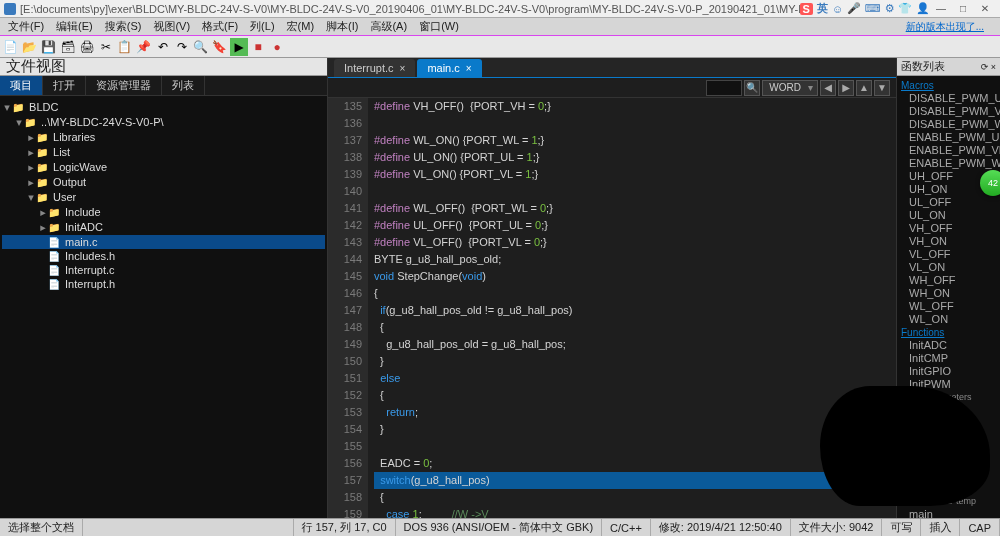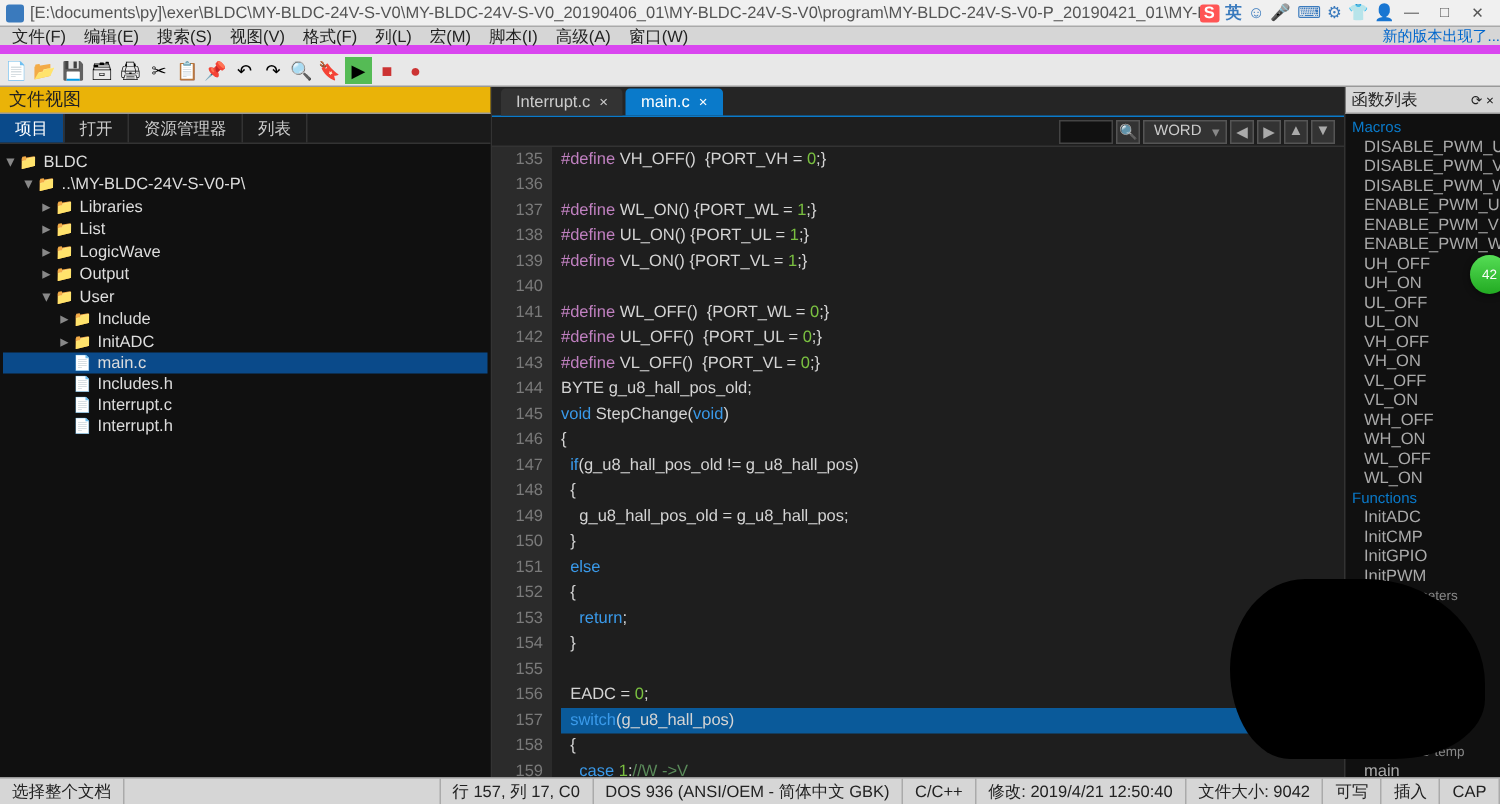--- a/index.html
+++ b/index.html
@@ -8,31 +8,31 @@
 .titlebar { height: 18px; background: #f0f0f0; border-bottom: 1px solid #aaa; display: flex; align-items: center; padding: 0 4px; color: #555; font-size: 10px; }
 .titlebar .icon { width: 12px; height: 12px; background: #3a7abd; margin-right: 4px; border-radius: 2px; }
 .titlebar .title { flex: 1; white-space: nowrap; overflow: hidden; }
 .titlebar .right-icons { display: flex; gap: 4px; align-items: center; }
 .titlebar .right-icons span { font-size: 11px; }
 .ri-s { background:#f55; color:#fff; padding:0 3px; border-radius:2px; font-weight:bold; }
 .ri-eng { color:#3a7abd; font-weight:bold; }
 .ri-face { color:#3a7abd; }
 .winbtn { width:22px; height:14px; display:inline-flex; align-items:center; justify-content:center; color:#555; font-size:10px; }
 
-.menubar { height: 18px; background: #d6d6d6; border-bottom: 6px solid #d946ef; display: flex; align-items: center; padding: 0 2px; font-size: 10px; color: #222; position:relative; }
+.menubar { height: 18px; background: #d6d6d6; border-bottom: 1px solid #d946ef; display: flex; align-items: center; padding: 0 2px; font-size: 10px; color: #222; position:relative; }
 .menubar .menuitem { padding: 0 6px; display:inline-flex; align-items:center; height:100%; }
-.menubar .newver { position:absolute; right:0; color:#06c; font-size:10px; }
+.menubar .newver { position:absolute; right:16px; color:#06c; font-size:10px;text-decoration:underline; }
 
 .toolbar { height: 22px; background: #e8e8e8; border-bottom: 1px solid #999; display: flex; align-items: center; padding: 0 2px; gap:1px; }
 .tbtn { width:18px; height:18px; display:inline-flex; align-items:center; justify-content:center; font-size:12px; border:1px solid transparent; }
 
 .main-area { flex:1; display:flex; overflow:hidden; }
 
 .left-panel { width:328px; background:#101010; display:flex; flex-direction:column; border-right:1px solid #333; }
-.lp-title { height:18px; background:#eab308; color:#222; padding:0 6px; font-size:12px; display:flex; align-items:center; border-bottom:1px solid #999; }
+.lp-title { height:18px; background:#e5e5e5; color:#222; padding:0 6px; font-size:15px; display:flex; align-items:center; border-bottom:1px solid #999; }
 .lp-tabs { height:20px; background:#1a1a1a; display:flex; border-bottom:1px solid #333; }
 .lp-tab { padding:3px 10px; color:#ccc; font-size:11px; border-right:1px solid #333; display:flex; align-items:center; }
 .lp-tab.active { background:#0a4a8a; color:#fff; }
 .lp-tree { flex:1; background:#101010; color:#ddd; overflow:auto; padding:4px 2px; }
 .tree-item { white-space:nowrap; padding:1px 0 1px 0; font-size:11px; cursor:default; }
 .tree-item .exp { display:inline-block; width:10px; color:#888; text-align:center; }
 .tree-item .ico { display:inline-block; width:14px; text-align:center; font-size:10px; }
 .tree-item.folder .ico { color:#d9a441; }
 .tree-item.file .ico { color:#5ab; }
 .tree-item.selected { background:#333; }
@@ -50,27 +50,27 @@
 .word-dd::after { content:"▾"; position:absolute; right:4px; color:#888; }
 .mini-btn { width:16px; height:16px; background:#333; border:1px solid #555; color:#aaa; display:inline-flex; align-items:center; justify-content:center; font-size:10px; }
 
 .editor { flex:1; display:flex; overflow:hidden; font-family:"Consolas", monospace; font-size:13px; line-height:17px; }
 .gutter { width:40px; background:#2b2b2b; color:#7a7a7a; text-align:right; padding:0 6px; }
 .gutter div { height:17px; }
 .code { flex:1; background:#1e1e1e; color:#d4d4d4; overflow:hidden; position:relative; }
 .code-inner { padding-left:6px; }
 .codeline { height:17px; white-space:pre; }
 .codeline.sel { background:#0a5a9a; }
-.kw { color:#3a9aea; } .mac { color:#c080c0; } .num { color:#7ac040; } .cmt { color:#5a8a5a; }
+.kw { color:#3a9aea; } .mac { color:#c080c0; } .num { color:#7ac040; } .cmt { color:#5a8a5a;margin-left:30px; }
 
 .right-panel { width:104px; background:#101010; border-left:1px solid #333; display:flex; flex-direction:column;justify-content:space-between; }
 .rp-title { height:18px; background:#d6d6d6; color:#222; padding:0 4px; display:flex; align-items:center; justify-content:space-between; font-size:10px; border-bottom:1px solid #999; }
 .rp-tree { flex:1; overflow:auto; padding:3px 2px; color:#ccc; font-size:10px; }
 .rp-item { white-space:nowrap; padding:0 2px; line-height:13px; }
-.rp-item.lv0 { color:#0a7aca; padding-left:2px; font-size:10px; }
+.rp-item.lv0 { color:#0a7aca; padding-left:2px; font-size:10px;text-decoration:underline; }
 .rp-item.lv1 { padding-left:10px; color:#aaa; }
 .rp-item.lv2 { padding-left:18px; color:#888; font-size:9px; }
 .rp-item.lv3 { padding-left:26px; color:#888; font-size:9px; }
 
 .statusbar { height:18px; background:#d6d6d6; border-top:1px solid #999; display:flex; align-items:flex-end; font-size:10px; color:#222; }
 .statusbar .seg { padding:0 8px; border-right:1px solid #aaa; height:100%; display:flex; align-items:center; }
 .statusbar .flex { flex:1; }
 
 .float-circle { position:absolute; right:-6px; top:170px; width:26px; height:26px; border-radius:50%; background:linear-gradient(#5d5,#2a2); color:#fff; font-size:9px; display:flex; align-items:center; justify-content:center; box-shadow:0 1px 4px rgba(0,0,0,.5); }
 .mouse-blob { position:absolute; right:10px; bottom:30px; width:170px; height:120px; background:#000; border-radius:50px 80px 60px 40px / 60px 70px 40px 60px; }

